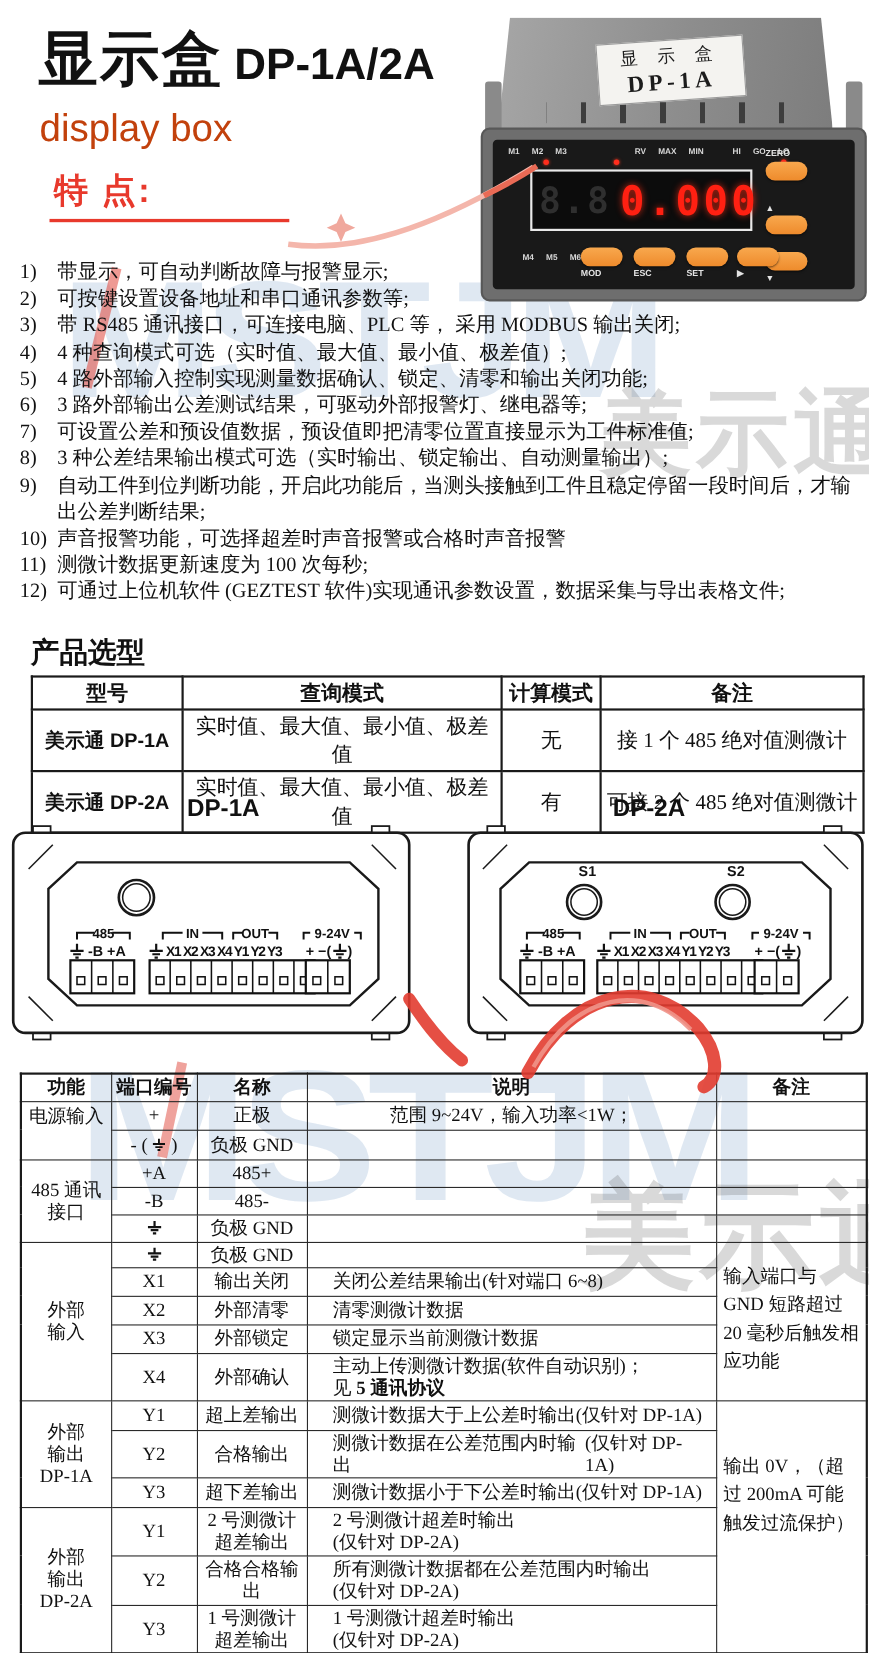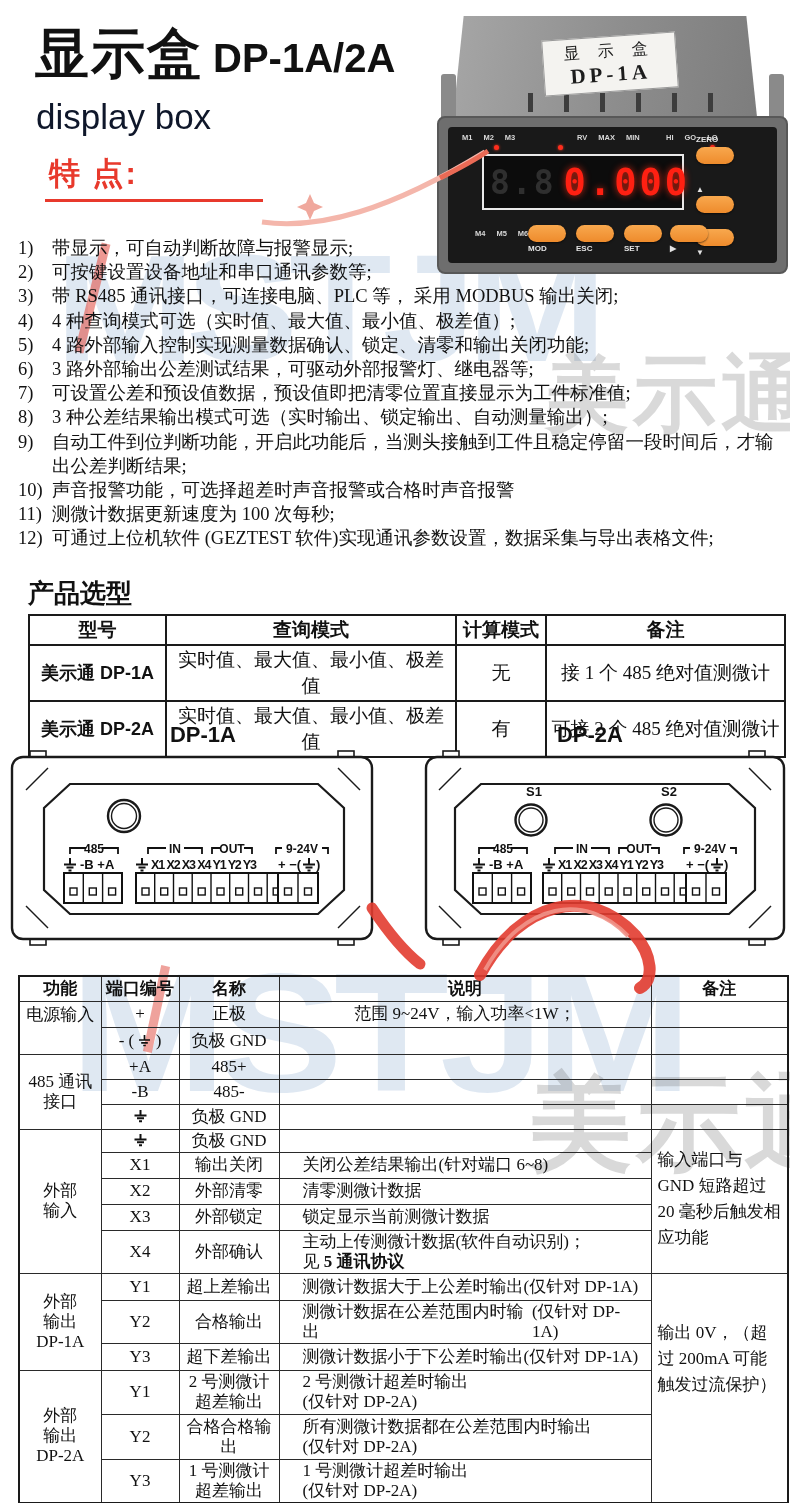--- a/index.html
+++ b/index.html
@@ -8,21 +8,21 @@
   .abs{position:absolute;}
   .sans{font-family:"Liberation Sans",sans-serif;}
   
   .wm-logo{font-family:"Liberation Sans",sans-serif;font-weight:700;letter-spacing:-9px;
            color:rgba(148,178,212,0.30);z-index:0;transform:scaleY(.9);transform-origin:top left;white-space:nowrap;}
   .wm-brand{font-weight:700;color:rgba(80,80,80,0.22);z-index:0;white-space:nowrap;letter-spacing:4px;}
   .wm-red{background:#e0453a;z-index:0;}
   
   .title-cn{font-size:54px;font-weight:900;letter-spacing:2px;}
   .title-model{font-size:40px;font-weight:600;margin-left:10px;}
-  .subtitle{font-size:35px;color:#0f172a;}
+  .subtitle{font-size:35px;color:#c2410c;}
   .feat-head{font-size:31px;font-weight:700;color:#e8392c;letter-spacing:2px;text-align:right;}
   .red-underline{background:#e8392c;height:3px;}
   
   .features{z-index:2;font-size:18.5px;line-height:24.2px;width:772px;}
   .feat-item{display:flex;}
   .feat-num{flex:0 0 34px;}
   .feat-text{flex:1;}
   
   table{border-collapse:collapse;z-index:2;position:absolute;table-layout:fixed;}
   .ptable td{border:2px solid #1a1a1a;text-align:center;font-size:19px;padding:1px 4px;overflow:hidden;}

